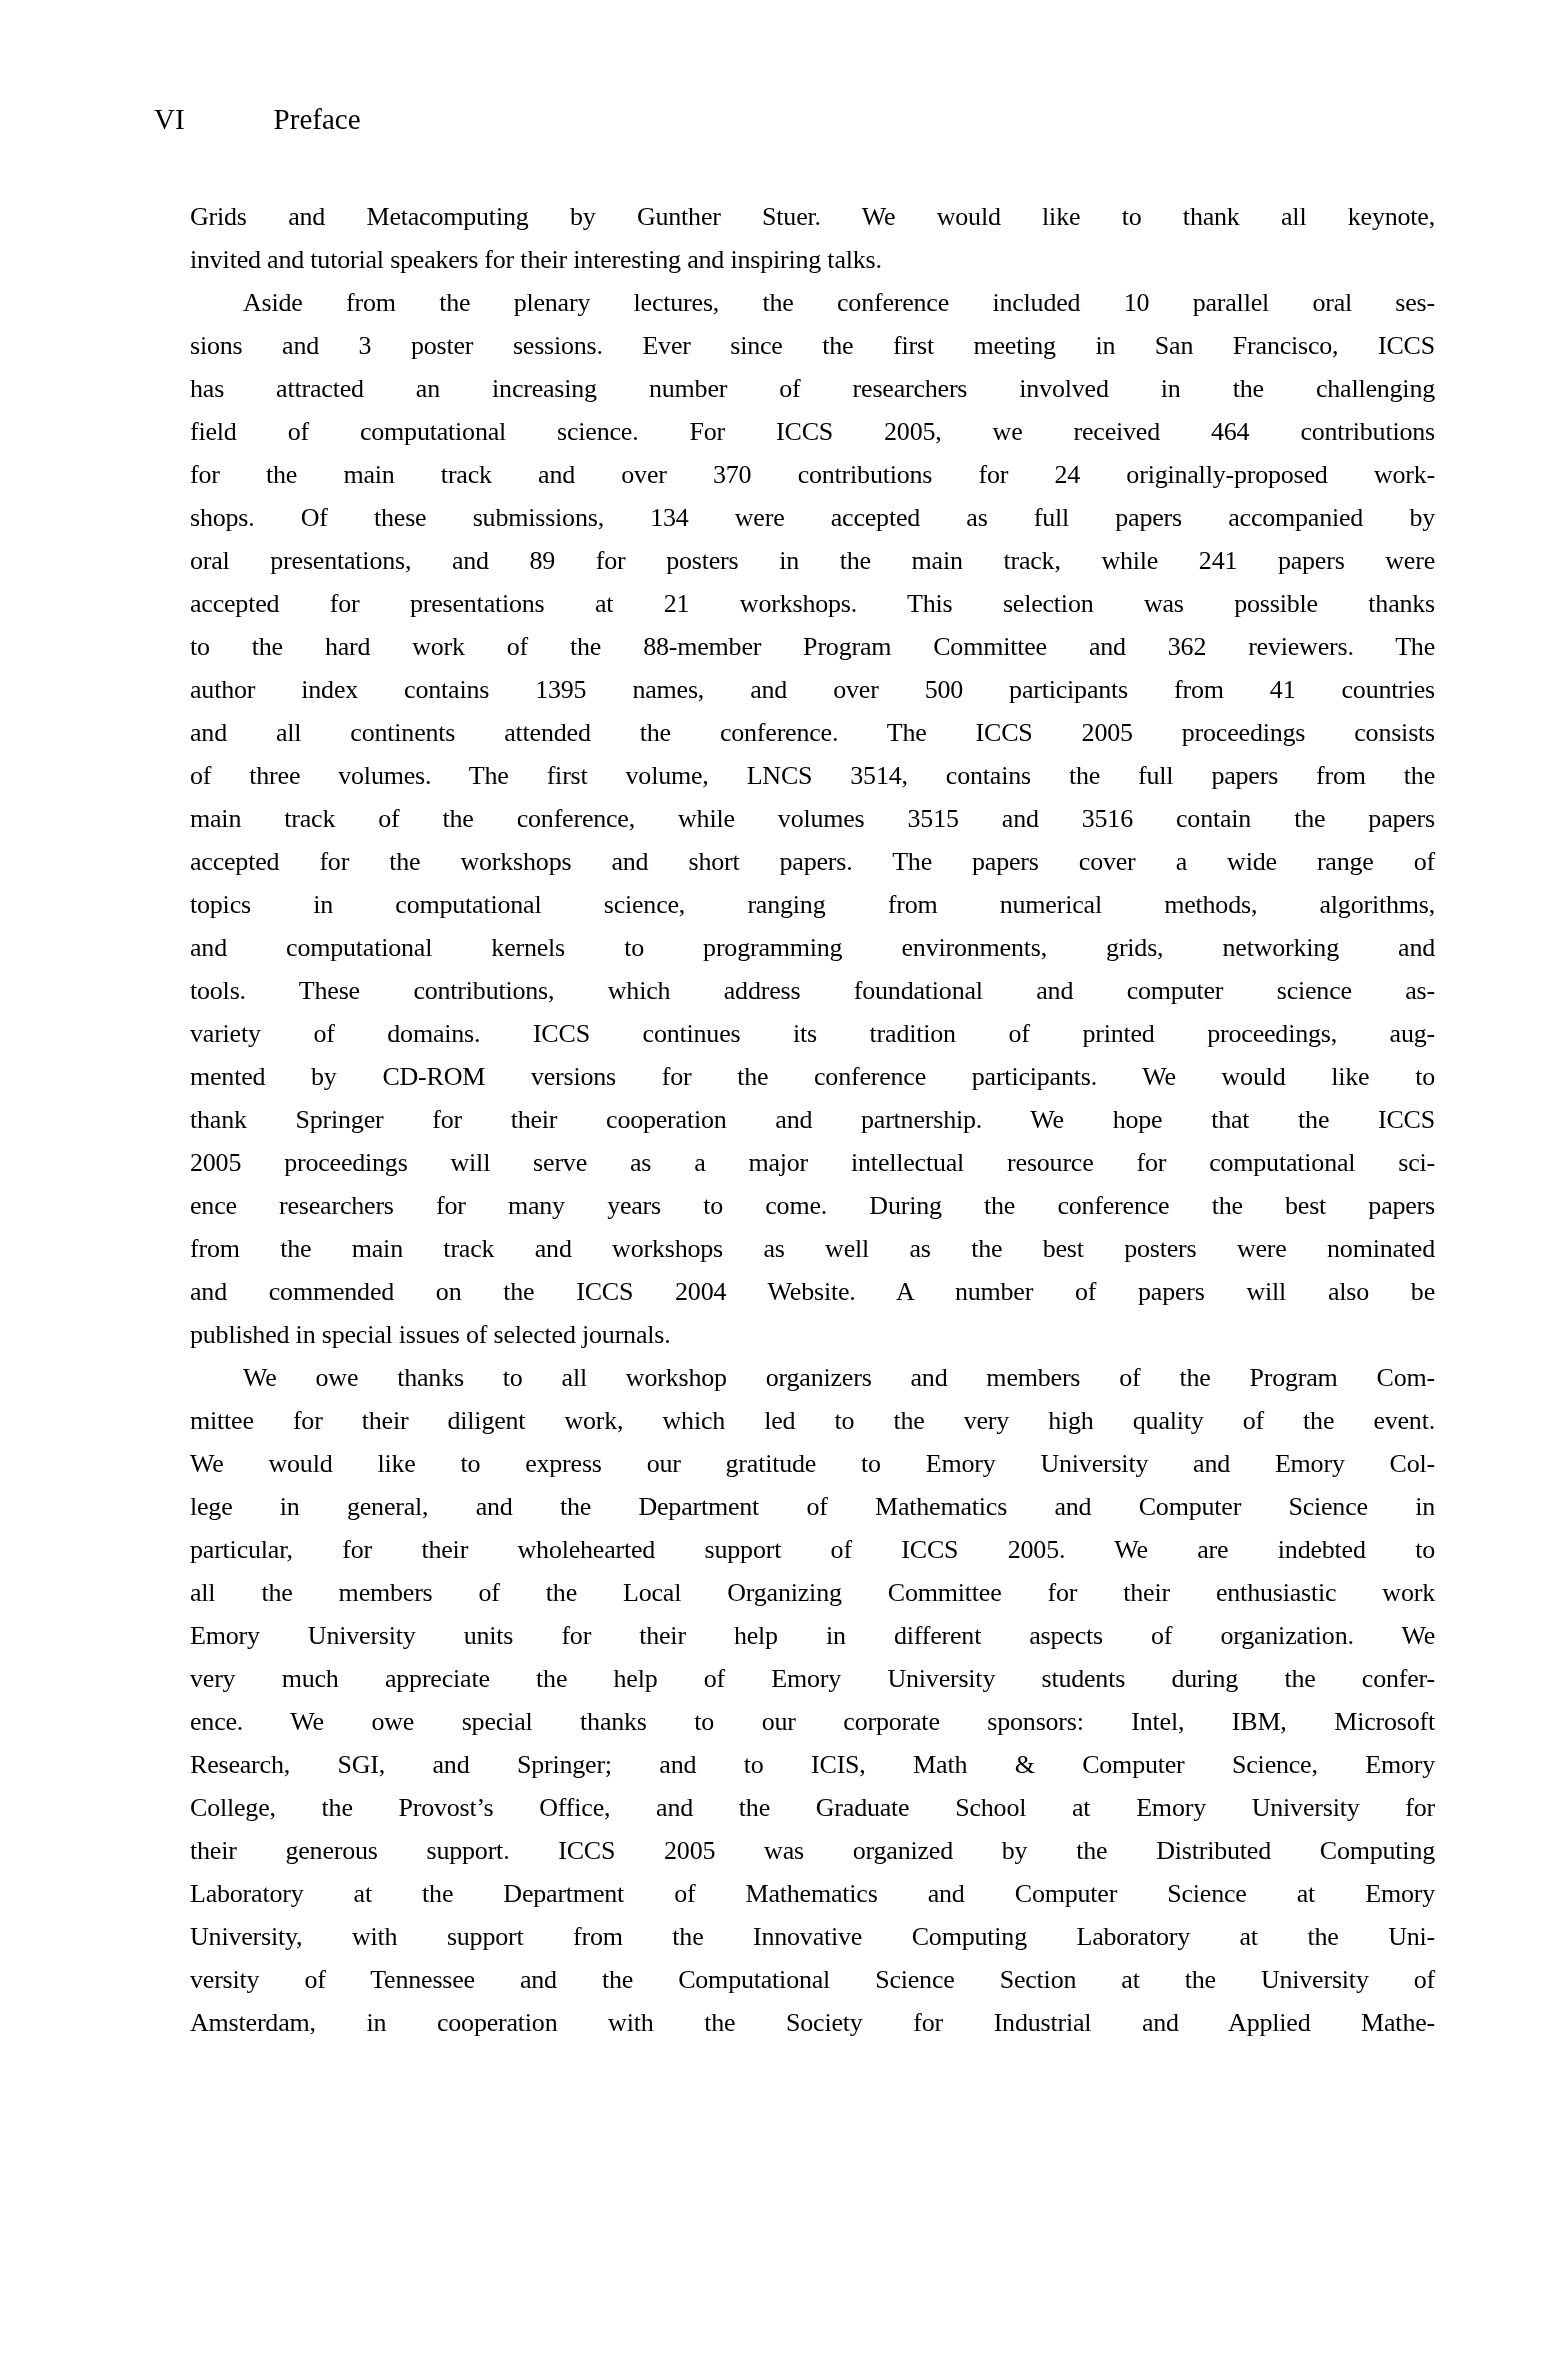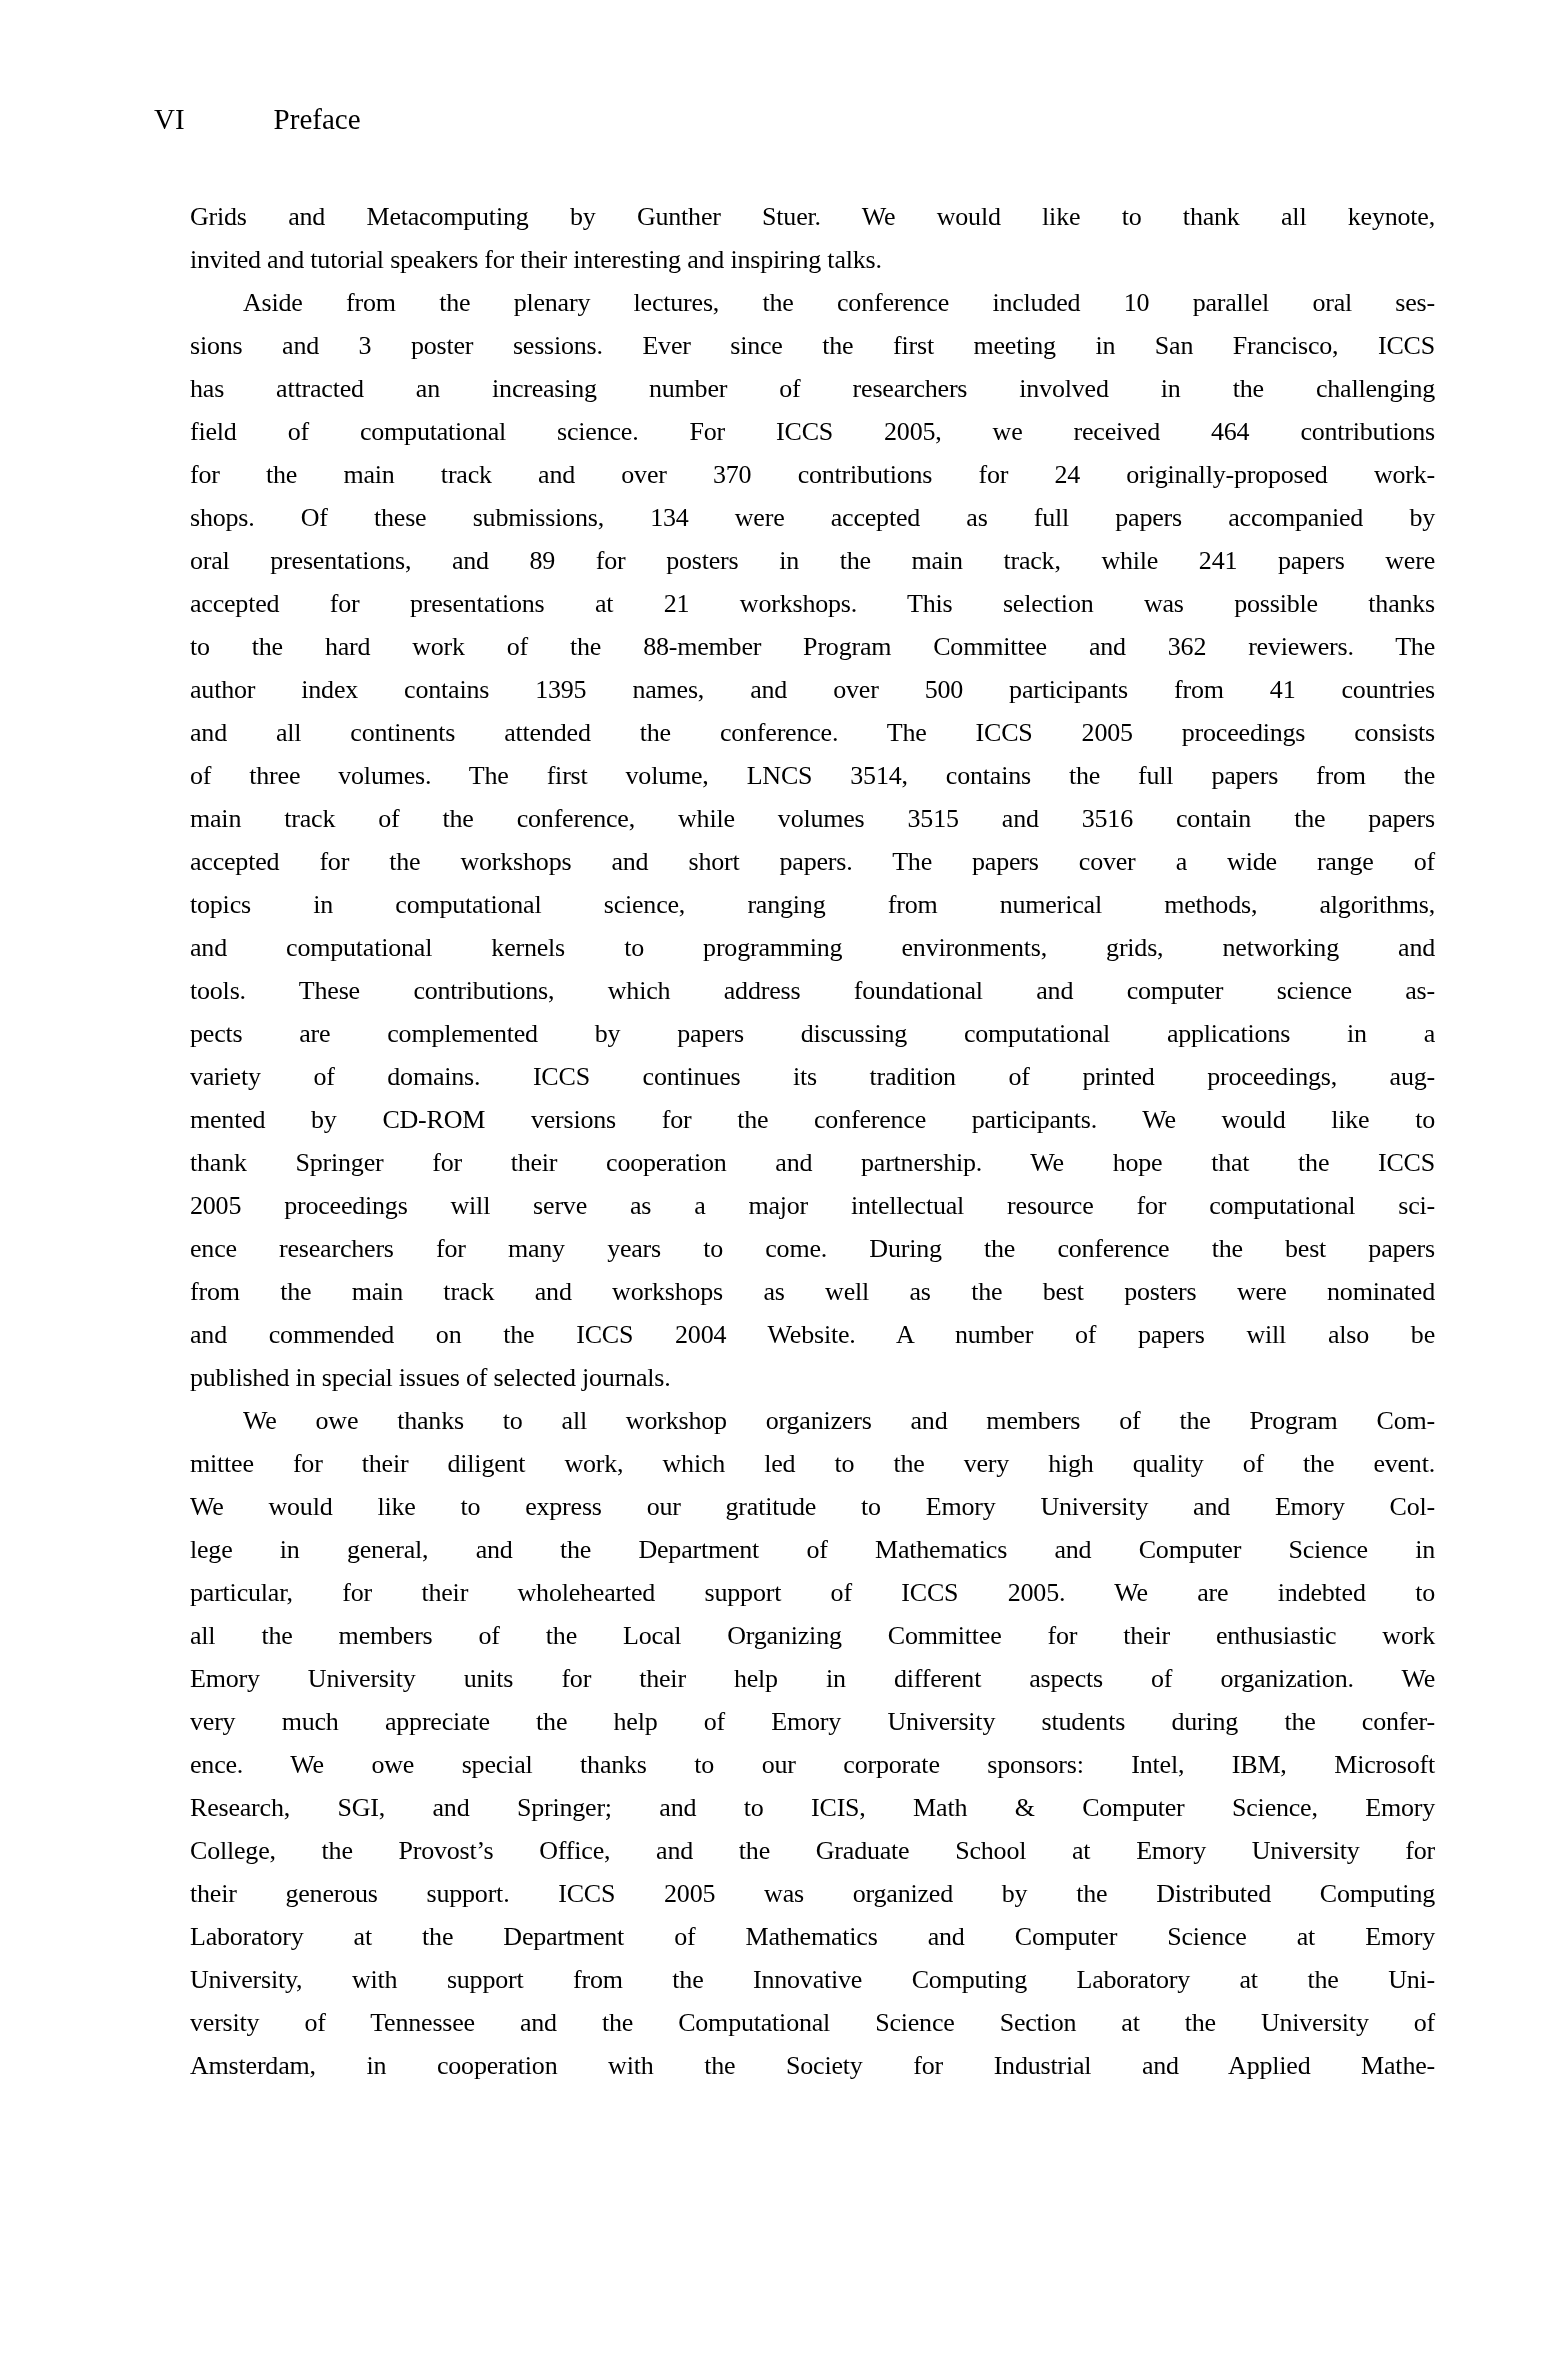--- a/index.html
+++ b/index.html
@@ -74,21 +74,20 @@
       <div class="line">accepted for presentations at 21 workshops. This selection was possible thanks</div>
       <div class="line">to the hard work of the 88-member Program Committee and 362 reviewers. The</div>
       <div class="line">author index contains 1395 names, and over 500 participants from 41 countries</div>
       <div class="line">and all continents attended the conference. The ICCS 2005 proceedings consists</div>
       <div class="line">of three volumes. The first volume, LNCS 3514, contains the full papers from the</div>
       <div class="line">main track of the conference, while volumes 3515 and 3516 contain the papers</div>
       <div class="line">accepted for the workshops and short papers. The papers cover a wide range of</div>
       <div class="line">topics in computational science, ranging from numerical methods, algorithms,</div>
       <div class="line">and computational kernels to programming environments, grids, networking and</div>
       <div class="line">tools. These contributions, which address foundational and computer science as-</div>
-      <div class="line">pects are complemented by papers discussing computational applications in a</div>
       <div class="line">variety of domains. ICCS continues its tradition of printed proceedings, aug-</div>
       <div class="line">mented by CD-ROM versions for the conference participants. We would like to</div>
       <div class="line">thank Springer for their cooperation and partnership. We hope that the ICCS</div>
       <div class="line">2005 proceedings will serve as a major intellectual resource for computational sci-</div>
       <div class="line">ence researchers for many years to come. During the conference the best papers</div>
       <div class="line">from the main track and workshops as well as the best posters were nominated</div>
       <div class="line">and commended on the ICCS 2004 Website. A number of papers will also be</div>
       <div class="line flush">published in special issues of selected journals.</div>
       <div class="line indent">We owe thanks to all workshop organizers and members of the Program Com-</div>
       <div class="line">mittee for their diligent work, which led to the very high quality of the event.</div>

